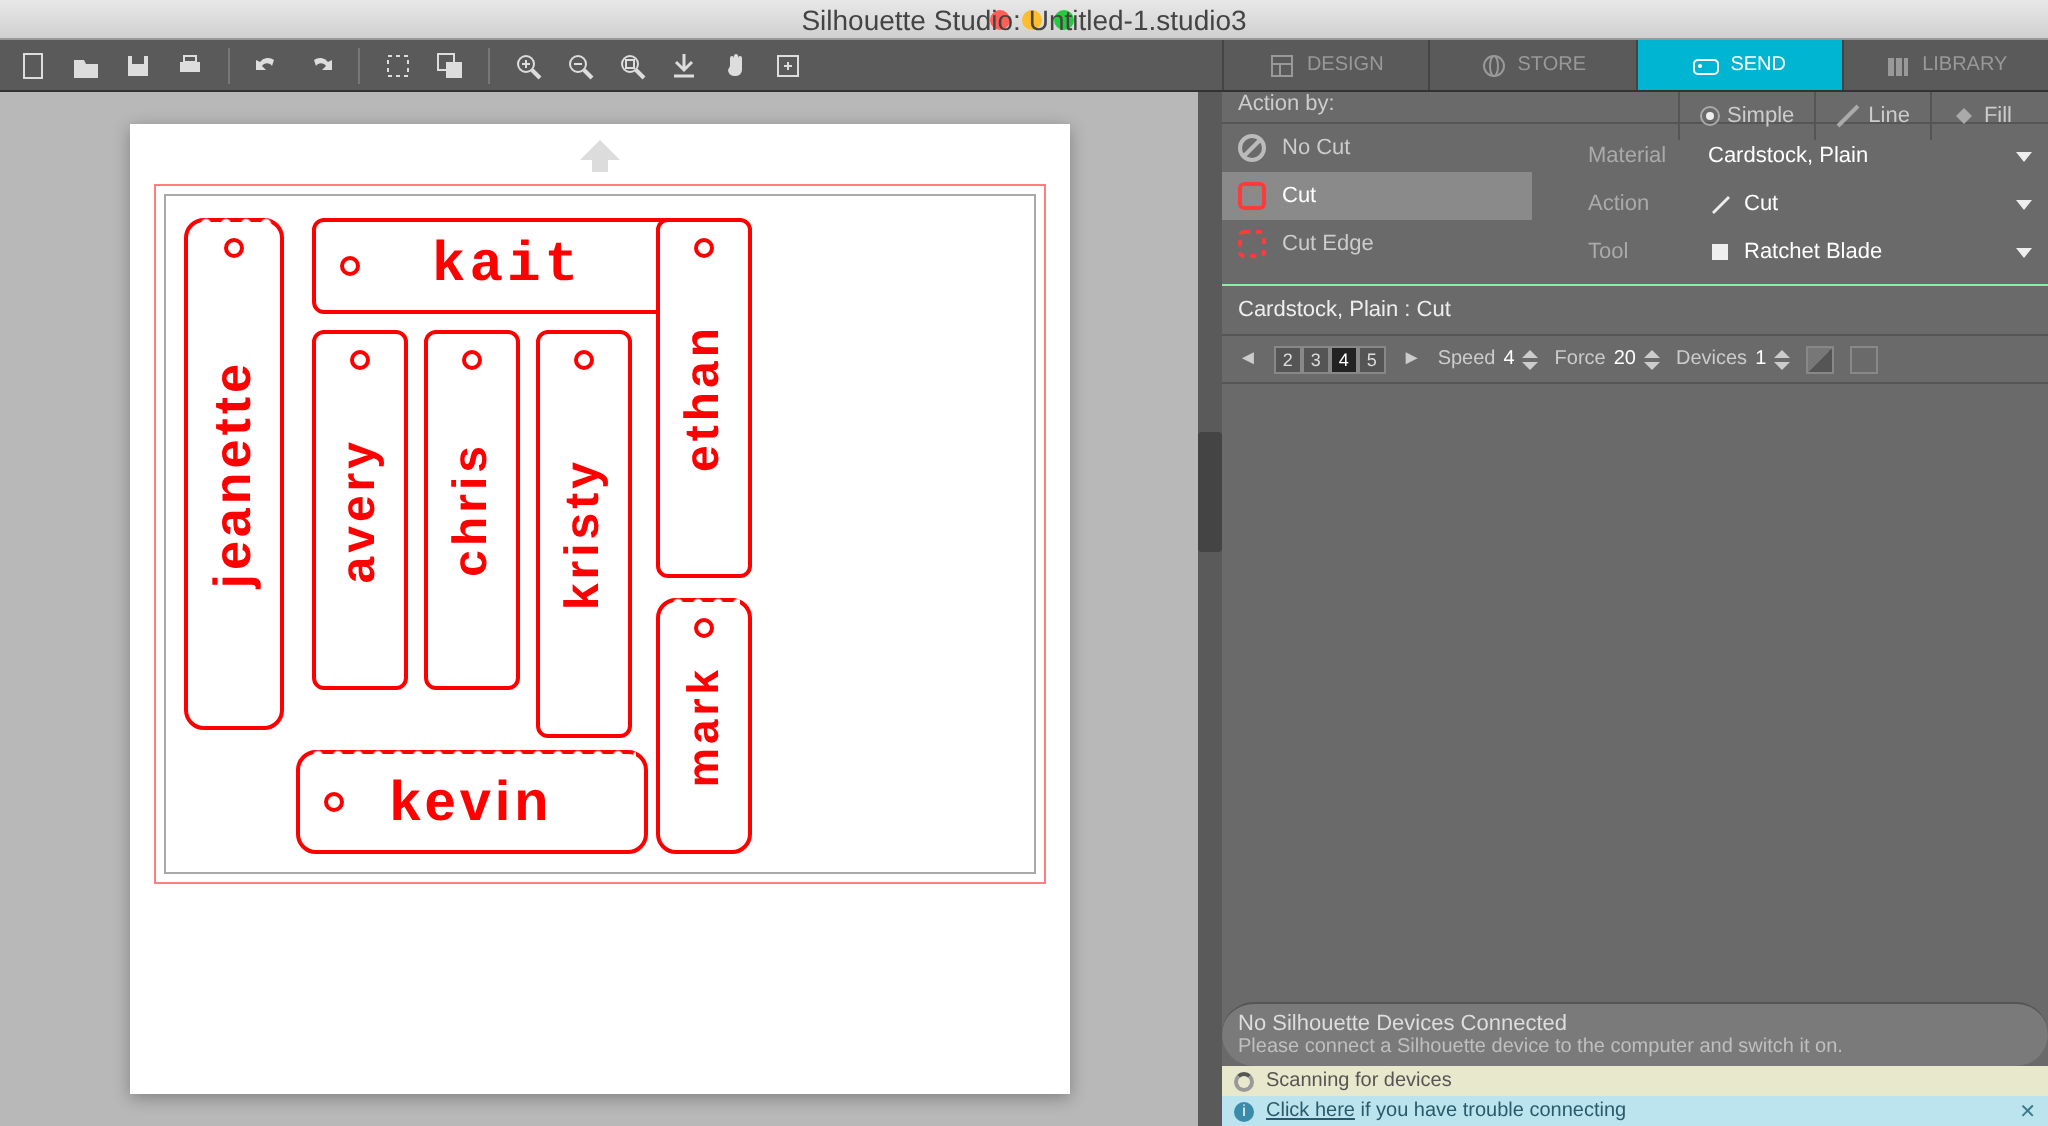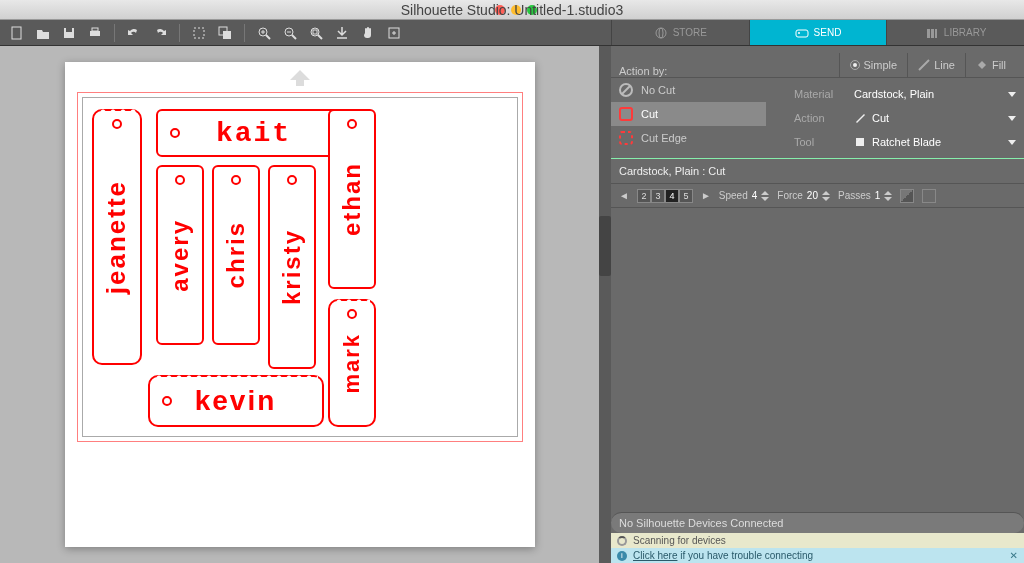--- a/index.html
+++ b/index.html
@@ -36,21 +36,21 @@
 .vtag .hole { top: 8px; left: 50%; transform: translateX(-50%); }
 .htag .hole { left: 12px; top: 50%; transform: translateY(-50%); }
 
 .scallop { border-radius: 10px; }
 .scallop.top::before { content:""; position:absolute; top:-2px; left:4px; right:4px; height:6px; background: radial-gradient(circle at 5px 3px, #fff 2px, transparent 3px) repeat-x; background-size:10px 6px; }
 
 .divider-bar { width: 12px; background: #5a5a5a; position: relative; }
 .divider-handle { position: absolute; top: 170px; width: 12px; height: 60px; background: #444; border-radius: 2px; }
 
 .panel { width: 413px; background: #6a6a6a; display: flex; flex-direction: column; color: #ccc; font-size: 11px; }
-.actionby { height: 32px; display: flex; align-items: flex-end; padding: 0 8px; border-bottom: 1px solid #555; }
+.actionby { height: 16px; display: flex; align-items: flex-start; padding: 0 8px; border-bottom: 1px solid #555; }
 .actionby .modes { margin-left: auto; display: flex; gap: 0; }
 .mode { display: flex; align-items: center; gap: 4px; padding: 0 10px; height: 24px; cursor: pointer; border-left: 1px solid #555; }
 .mode .radio { width: 10px; height: 10px; border: 1px solid #aaa; border-radius: 50%; display: inline-block; position: relative; }
 .mode.active .radio::after { content:""; position:absolute; inset:2px; border-radius:50%; background:#eee; }
 
 .cut-settings { display: flex; border-bottom: 1px solid #86efac; gap: 20px; }
 .cut-left { width: 155px; }
 .cut-row { height: 24px; display: flex; align-items: center; gap: 6px; padding: 0 6px; cursor: pointer; }
 .cut-row.selected { background: #8a8a8a; color: #fff; }
 .cut-row .cicon { width: 18px; height: 18px; display:flex; align-items:center; justify-content:center; }
@@ -179,20 +179,30 @@
           <rect x="2" y="2" width="10" height="10" fill="none" stroke="#ddd"></rect>
           <line x1="5" y1="7" x2="9" y2="7" stroke="#ddd"></line>
           <line x1="7" y1="5" x2="7" y2="9" stroke="#ddd"></line>
         </svg>
       </div>
   </div>
   <div class="tabs-row">
     <div class="tab">
       <span class="ticon">
           <svg width="12" height="12">
+            <rect x="1" y="1" width="10" height="10" fill="none" stroke="#999"></rect>
+            <line x1="1" y1="5" x2="11" y2="5" stroke="#999"></line>
+            <line x1="5" y1="5" x2="5" y2="11" stroke="#999"></line>
+          </svg>
+        </span>
+      <span>DESIGN</span>
+    </div>
+    <div class="tab">
+      <span class="ticon">
+          <svg width="12" height="12">
             <circle cx="6" cy="6" r="5" fill="none" stroke="#999"></circle>
             <ellipse cx="6" cy="6" rx="2" ry="5" fill="none" stroke="#999"></ellipse>
           </svg>
         </span>
       <span>STORE</span>
     </div>
     <div class="tab active">
       <span class="ticon">
           <svg width="14" height="12">
             <rect x="1" y="3" width="12" height="7" rx="2" fill="none" stroke="#fff"></rect>
@@ -377,35 +387,36 @@
       </div>
       <div class="param-group">
         <span>Force</span>
         <span style="color:#fff">20</span>
         <div class="spinner">
             <div class="spin-up"></div>
             <div class="spin-down"></div>
           </div>
       </div>
       <div class="param-group">
-        <span>Passes</span>
+        <span>Devices</span>
         <span style="color:#fff">1</span>
         <div class="spinner">
             <div class="spin-up"></div>
             <div class="spin-down"></div>
           </div>
       </div>
       <div class="param-icon" style="background:linear-gradient(135deg,#777 50%,#555 50%)"></div>
       <div class="param-icon"></div>
     </div>
 
     <div class="panel-fill"></div>
 
     <div class="status1">
       <div>No Silhouette Devices Connected</div>
+      <div class="s2">Please connect a Silhouette device to the computer and switch it on.</div>
     </div>
     <div class="scanning">
       <div class="spinner-icon"></div>
       <span>Scanning for devices</span>
     </div>
     <div class="help-row">
       <div class="info-icon">i</div>
       <span><u>Click here</u><span> if you have trouble connecting</span></span>
       <span class="close-x">✕</span>
     </div>

